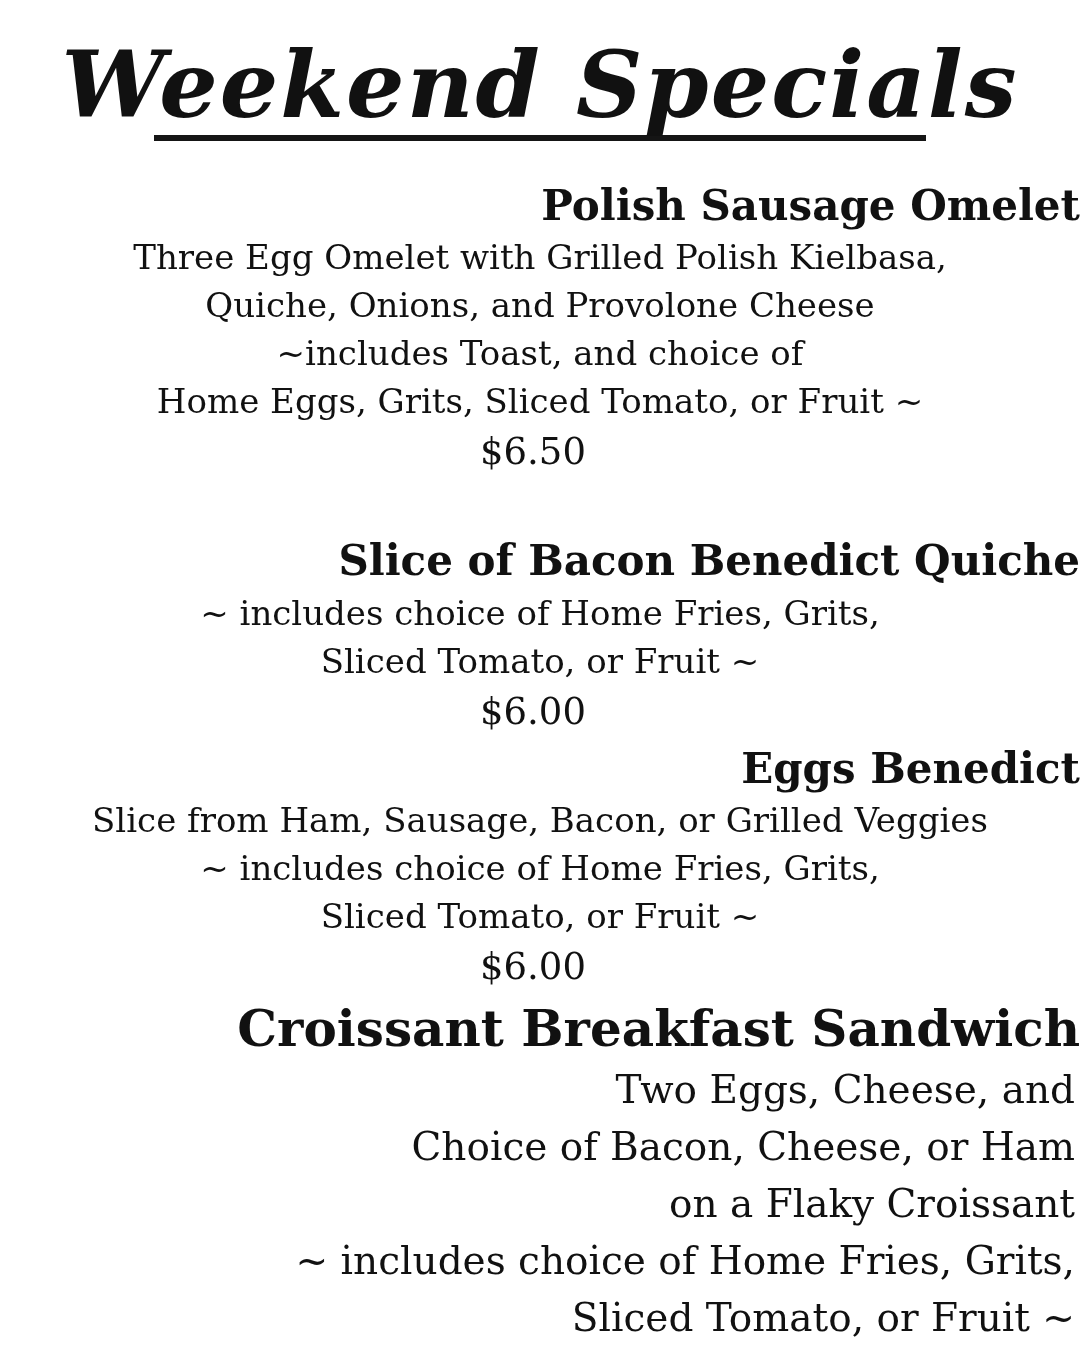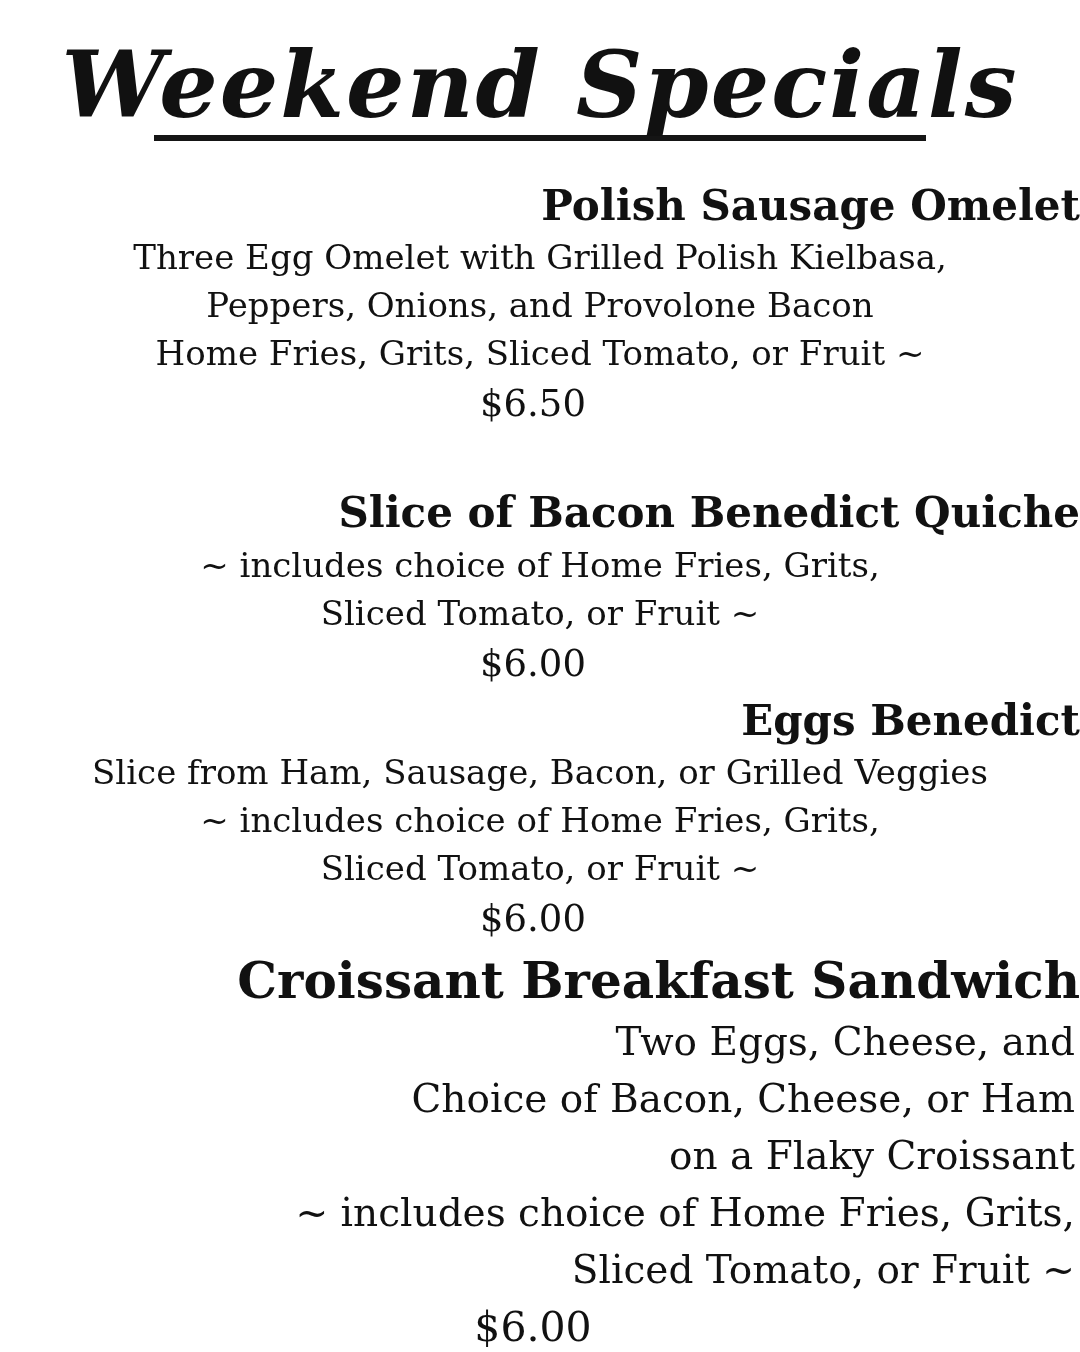--- a/index.html
+++ b/index.html
@@ -89,22 +89,23 @@
 
   <header class="title-wrap">
     <h1 class="page-title">Weekend Specials</h1>
     <div class="title-underline"></div>
   </header>
 
   <main id="items">
       <section class="item gap-after">
         <h2 class="item-name">Polish Sausage Omelet</h2>
         <p class="item-line">Three Egg Omelet with Grilled Polish Kielbasa,</p>
-        <p class="item-line">Peppers, Onions, and Provolone Bacon</p>
-        <p class="item-line">Home Fries, Grits, Sliced Tomato, or Fruit ~</p>
+        <p class="item-line">Quiche, Onions, and Provolone Cheese</p>
+        <p class="item-line">~includes Toast, and choice of</p>
+        <p class="item-line">Home Eggs, Grits, Sliced Tomato, or Fruit ~</p>
         <p class="item-price">$6.50</p>
       </section>
       <section class="item">
         <h2 class="item-name">Slice of Bacon Benedict Quiche</h2>
         <p class="item-line">~ includes choice of Home Fries, Grits,</p>
         <p class="item-line">Sliced Tomato, or Fruit ~</p>
         <p class="item-price">$6.00</p>
       </section>
       <section class="item">
         <h2 class="item-name">Eggs Benedict</h2>

